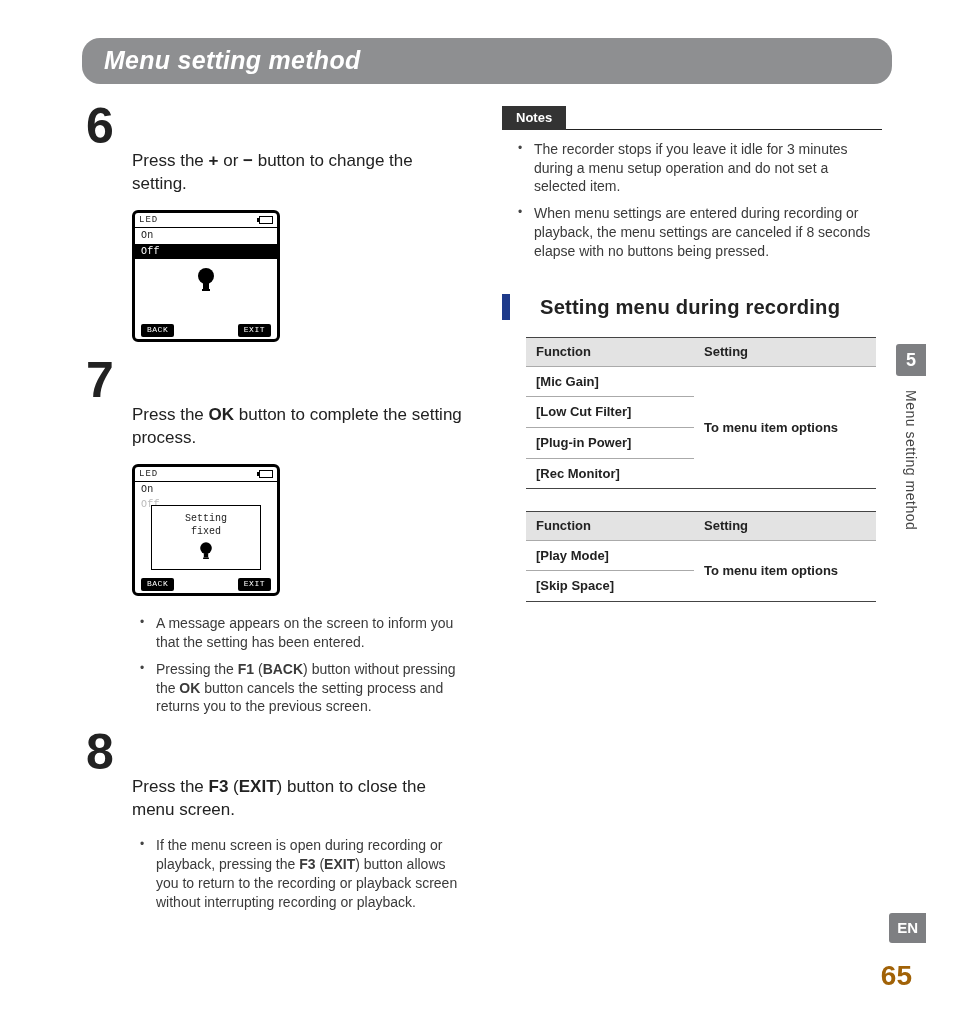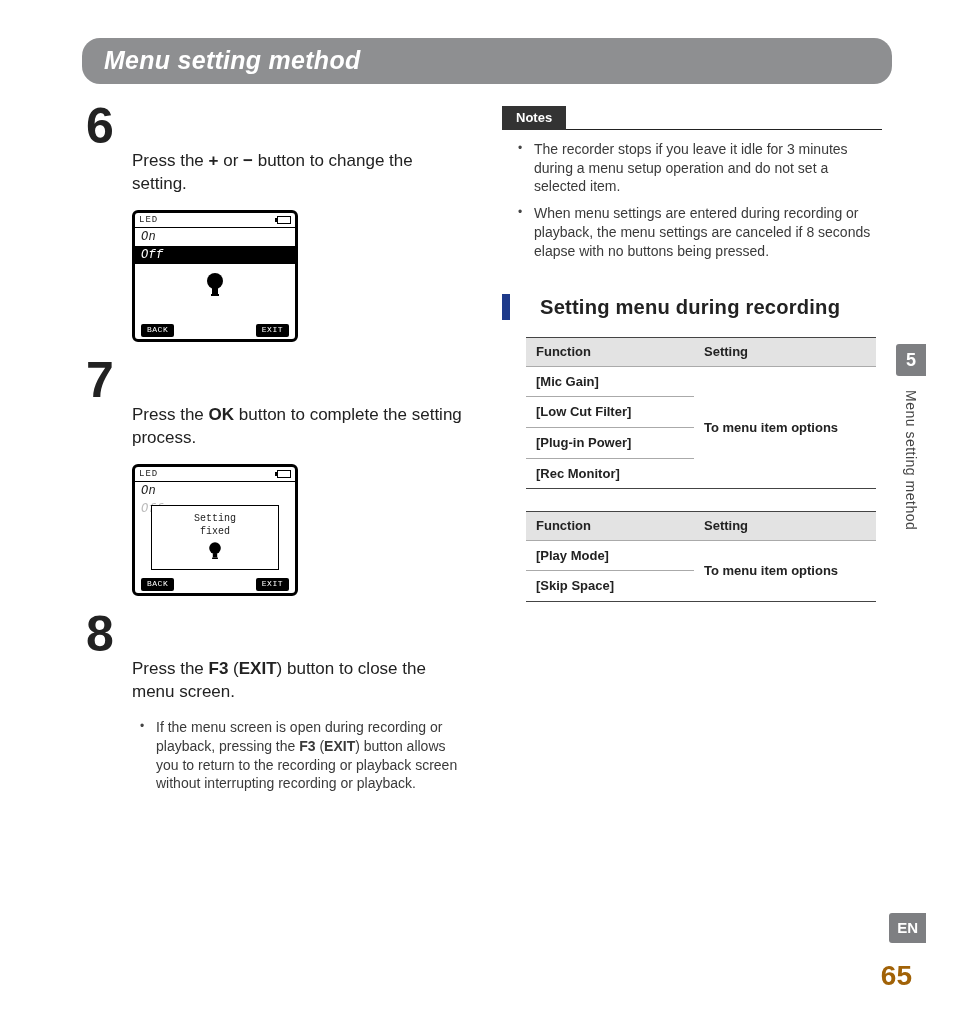--- a/index.html
+++ b/index.html
@@ -63,21 +63,21 @@
   .step-text {
     font-size: 17px;
     line-height: 1.35;
     padding-top: 4px;
     margin-top: 40px;
   }
   
   .device {
     border: 3px solid #000;
     border-radius: 6px;
-    width: 166px;
+    width: 148px;
     height: 132px;
     margin: 12px 0 18px 50px;
     position: relative;
     background: #fff;
     overflow: hidden;
   }
   .d-top {
     border-bottom: 1px solid #000;
     display: flex;
     justify-content: space-between;
@@ -96,24 +96,23 @@
   .batt::before {
     content: "";
     position: absolute;
     left: -3px; top: 1px;
     width: 2px; height: 4px;
     background: #000;
   }
   .batt-fill { background: #000; width: 100%; height: 100%; }
   .d-row {
     font-family: "Courier New", monospace;
-    font-size: 12px;
+    font-size: 10px;
     padding: 1px 6px;
     letter-spacing: 0.3px;
-    font-style: italic;
   }
   .d-row.sel { background: #000; color: #fff; }
   .d-center {
     text-align: center;
     padding-top: 8px;
   }
   .bulb {
     display: inline-block;
     font-size: 24px;
     line-height: 1;
@@ -364,20 +363,24 @@
                 <rect x="7" y="22" width="8" height="2" fill="#000"></rect>
               </svg>
           </span>
         </div>
         <div class="d-bot">
           <span class="d-btn">BACK</span>
           <span class="d-btn">EXIT</span>
         </div>
       </div>
 
+      <ul class="bullets">
+        <li>A message appears on the screen to inform you that the setting has been entered.</li>
+        <li>Pressing the <b>F1</b> (<b>BACK</b>) button without pressing the <b>OK</b> button cancels the setting process and returns you to the previous screen.</li>
+      </ul>
 
       <div class="step">
         <div class="step-num">8</div>
         <div class="step-text">
           <span>Press the </span><b>F3</b><span> (</span><b>EXIT</b><span>)</span><span> button to close the menu screen.</span>
         </div>
       </div>
 
       <ul class="bullets">
         <li>If the menu screen is open during recording or playback, pressing the <b>F3</b> (<b>EXIT</b>) button allows you to return to the recording or playback screen without interrupting recording or playback.</li>

